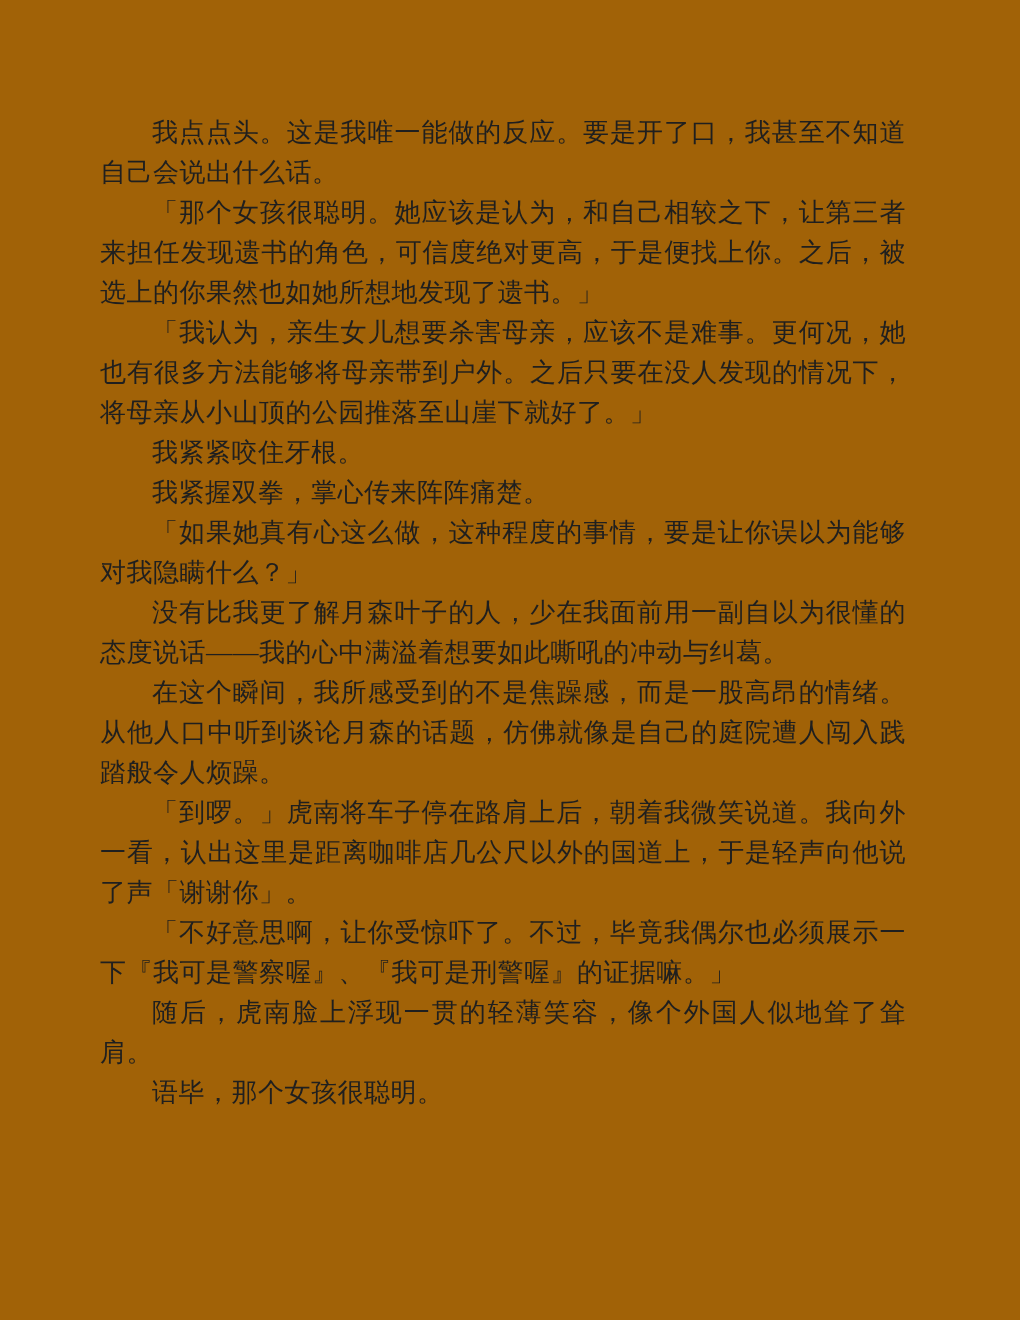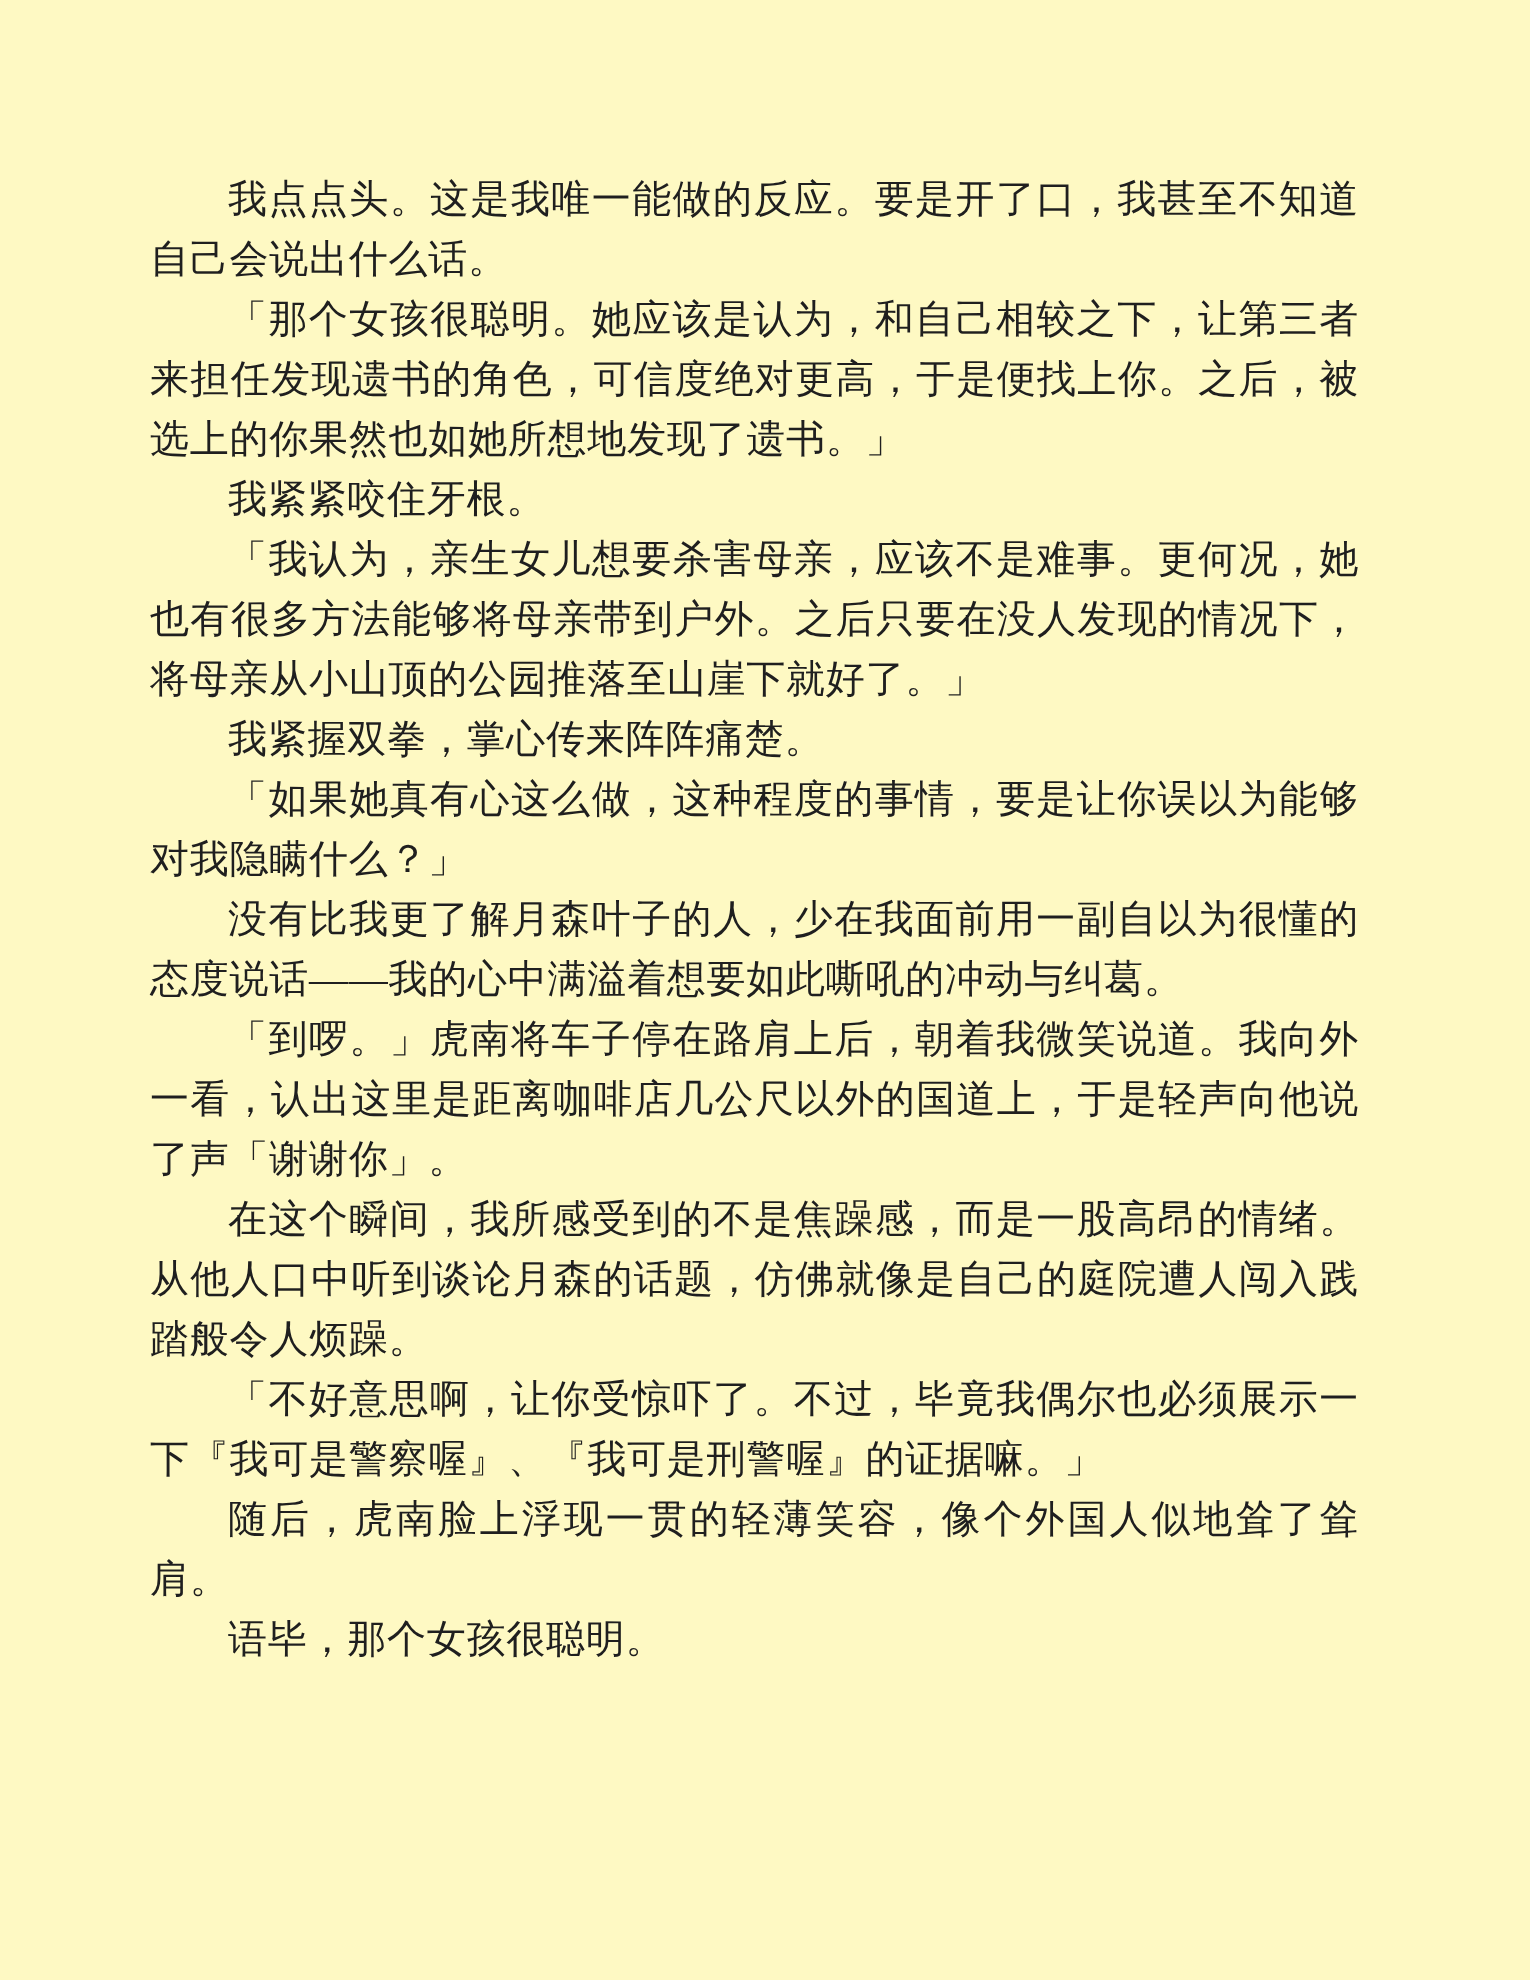--- a/index.html
+++ b/index.html
@@ -11,21 +11,21 @@
     height: 1320px;
     background: #ffffff;
     overflow: hidden;
     font-family: "Liberation Serif", "DejaVu Serif", serif;
   }
   .book-page {
     box-sizing: border-box;
     width: 1020px;
     height: 1320px;
     padding: 113px 114px 0 100px;
-    background: #fef9c3;
+    background: #a16207;
   }
   .text-block {
     width: 806px;
   }
   .text-block p {
     margin: 0;
     padding: 0;
     font-size: 26px;
     line-height: 40px;
     color: #1f1f1f;
@@ -37,24 +37,24 @@
   }
 </style>
 </head>
 <body>
 
 <div class="book-page">
   <div class="text-block">
 
   <p>我点点头。这是我唯一能做的反应。要是开了口，我甚至不知道自己会说出什么话。</p>
       <p>「那个女孩很聪明。她应该是认为，和自己相较之下，让第三者来担任发现遗书的角色，可信度绝对更高，于是便找上你。之后，被选上的你果然也如她所想地发现了遗书。」</p>
+      <p>「我认为，亲生女儿想要杀害母亲，应该不是难事。更何况，她也有很多方法能够将母亲带到户外。之后只要在没人发现的情况下，将母亲从小山顶的公园推落至山崖下就好了。」</p>
       <p>我紧紧咬住牙根。</p>
-      <p>「我认为，亲生女儿想要杀害母亲，应该不是难事。更何况，她也有很多方法能够将母亲带到户外。之后只要在没人发现的情况下，将母亲从小山顶的公园推落至山崖下就好了。」</p>
       <p>我紧握双拳，掌心传来阵阵痛楚。</p>
       <p>「如果她真有心这么做，这种程度的事情，要是让你误以为能够对我隐瞒什么？」</p>
       <p>没有比我更了解月森叶子的人，少在我面前用一副自以为很懂的态度说话——我的心中满溢着想要如此嘶吼的冲动与纠葛。</p>
+      <p>在这个瞬间，我所感受到的不是焦躁感，而是一股高昂的情绪。从他人口中听到谈论月森的话题，仿佛就像是自己的庭院遭人闯入践踏般令人烦躁。</p>
       <p>「到啰。」虎南将车子停在路肩上后，朝着我微笑说道。我向外一看，认出这里是距离咖啡店几公尺以外的国道上，于是轻声向他说了声「谢谢你」。</p>
-      <p>在这个瞬间，我所感受到的不是焦躁感，而是一股高昂的情绪。从他人口中听到谈论月森的话题，仿佛就像是自己的庭院遭人闯入践踏般令人烦躁。</p>
       <p>「不好意思啊，让你受惊吓了。不过，毕竟我偶尔也必须展示一下『我可是警察喔』、『我可是刑警喔』的证据嘛。」</p>
       <p>随后，虎南脸上浮现一贯的轻薄笑容，像个外国人似地耸了耸肩。</p>
       <p>语毕，那个女孩很聪明。</p>
     </div>
 </div>
 
 </body></html>

